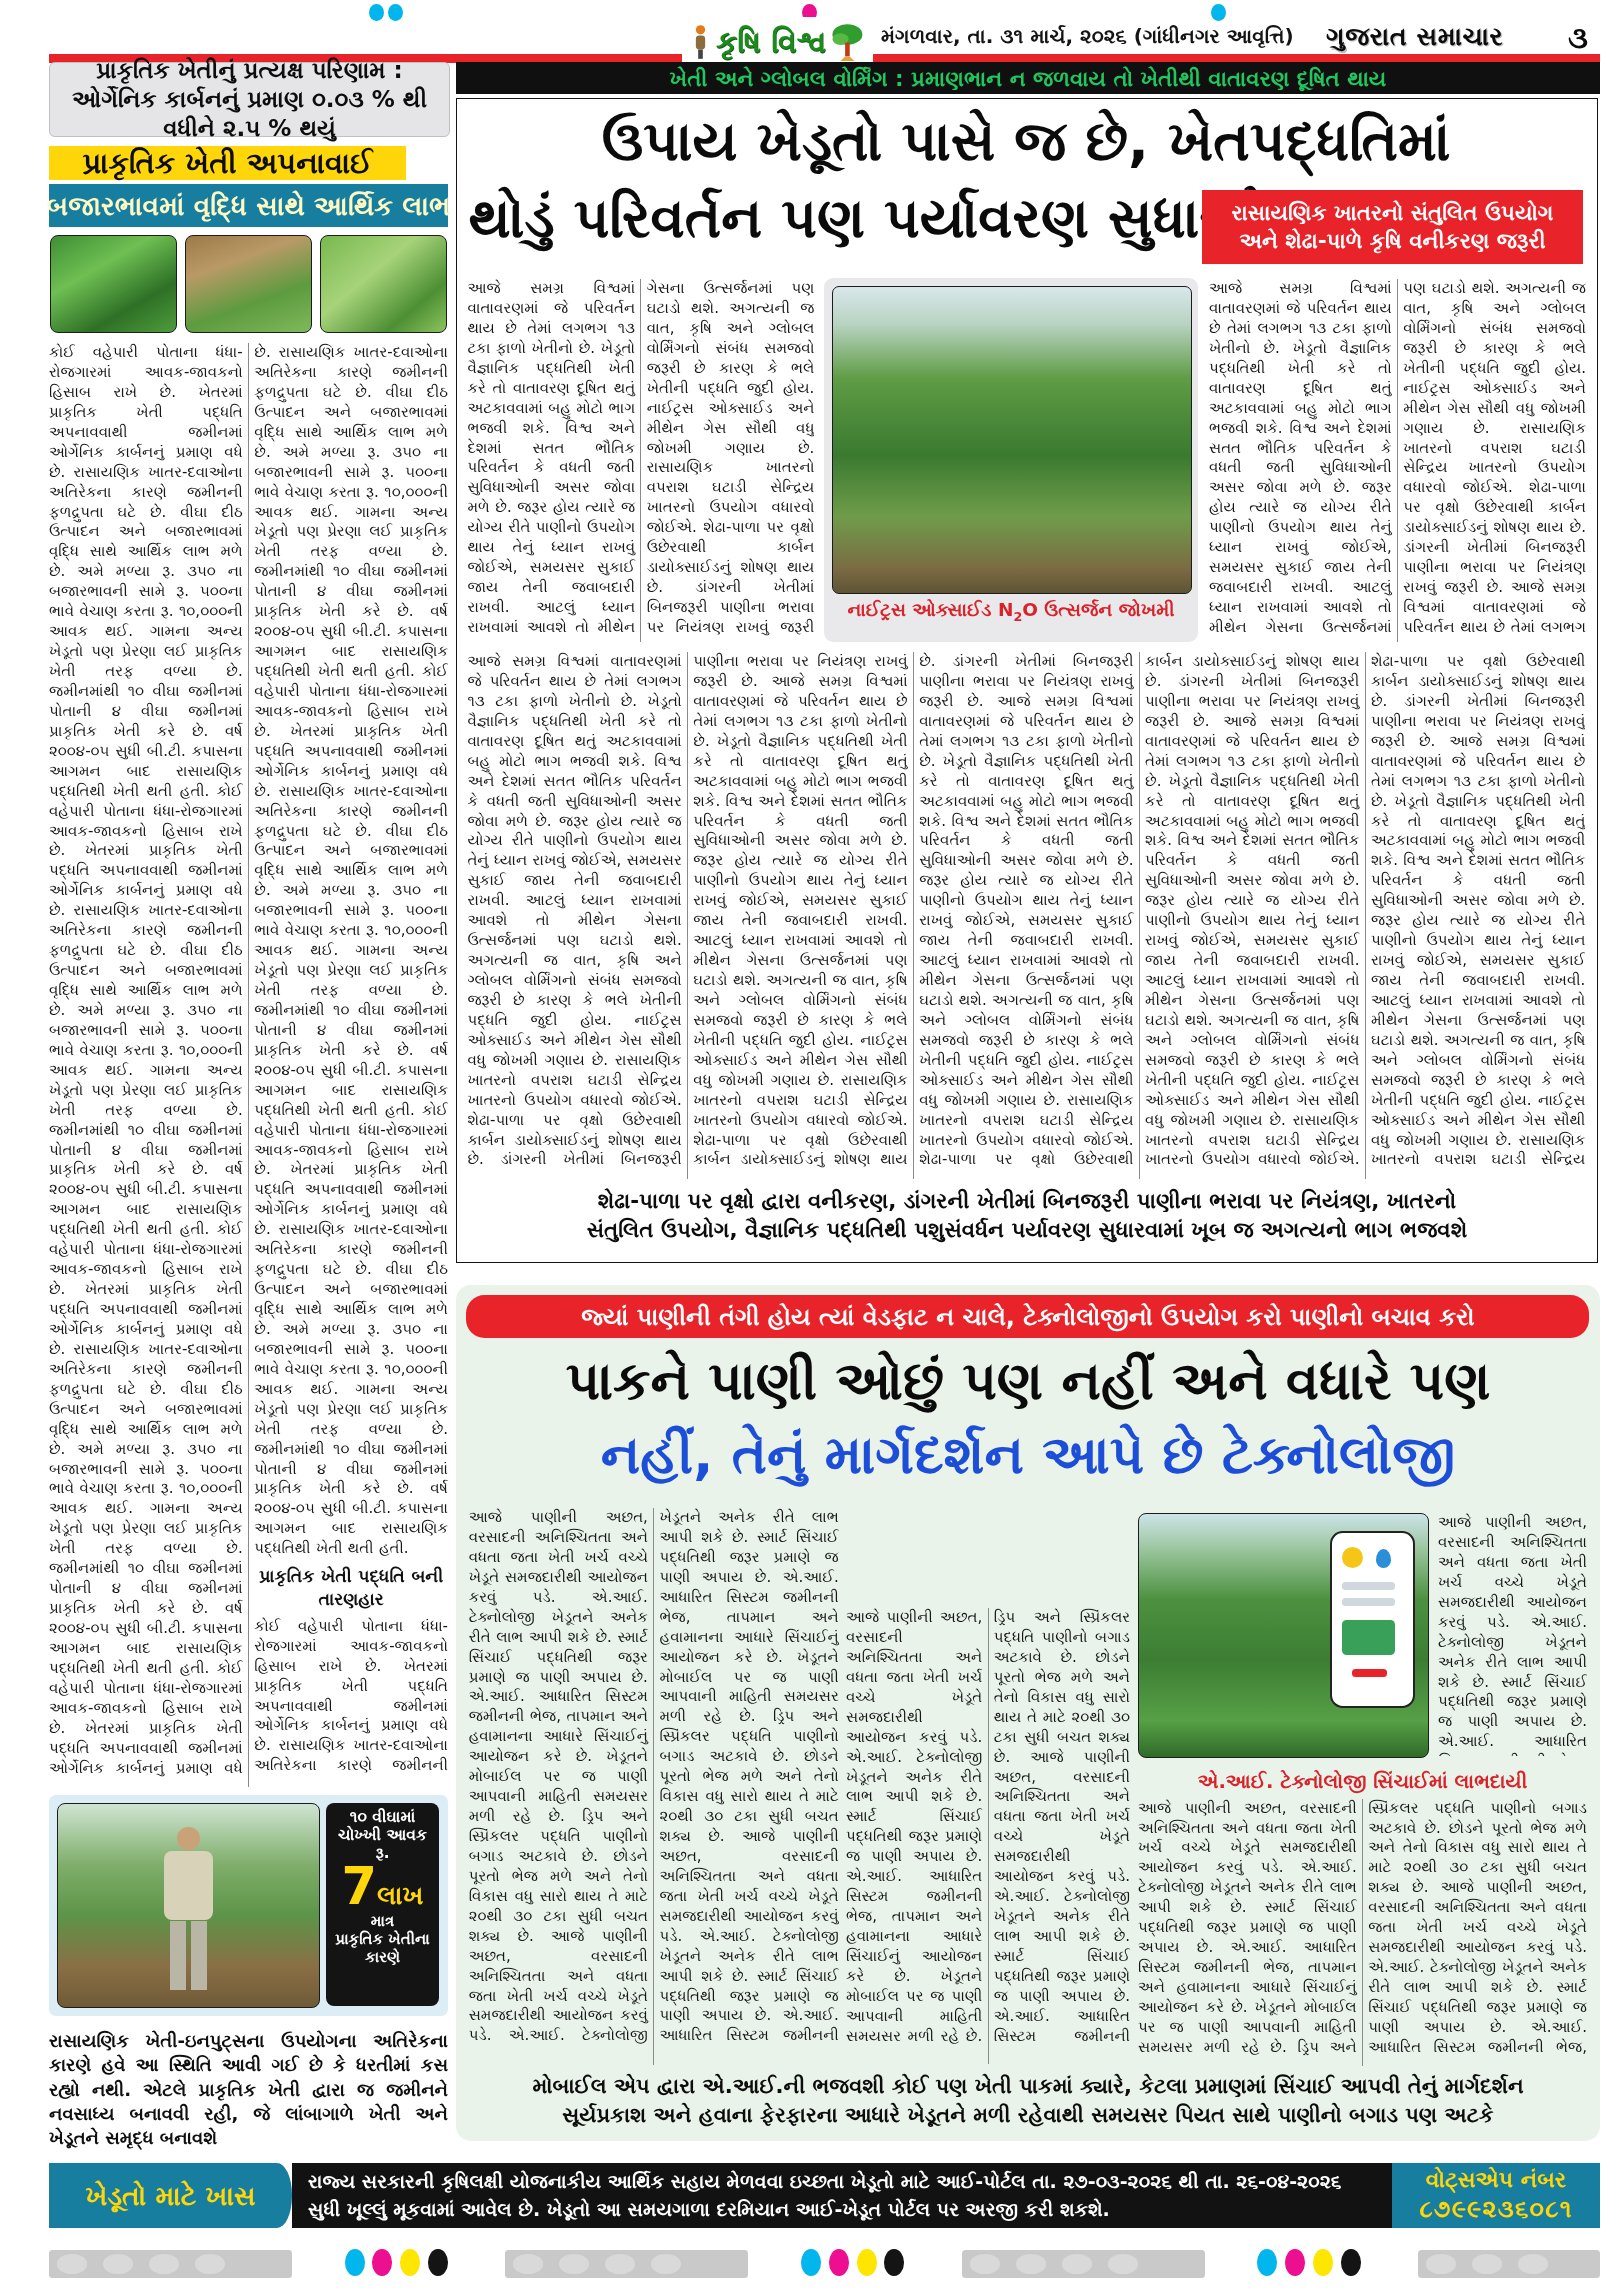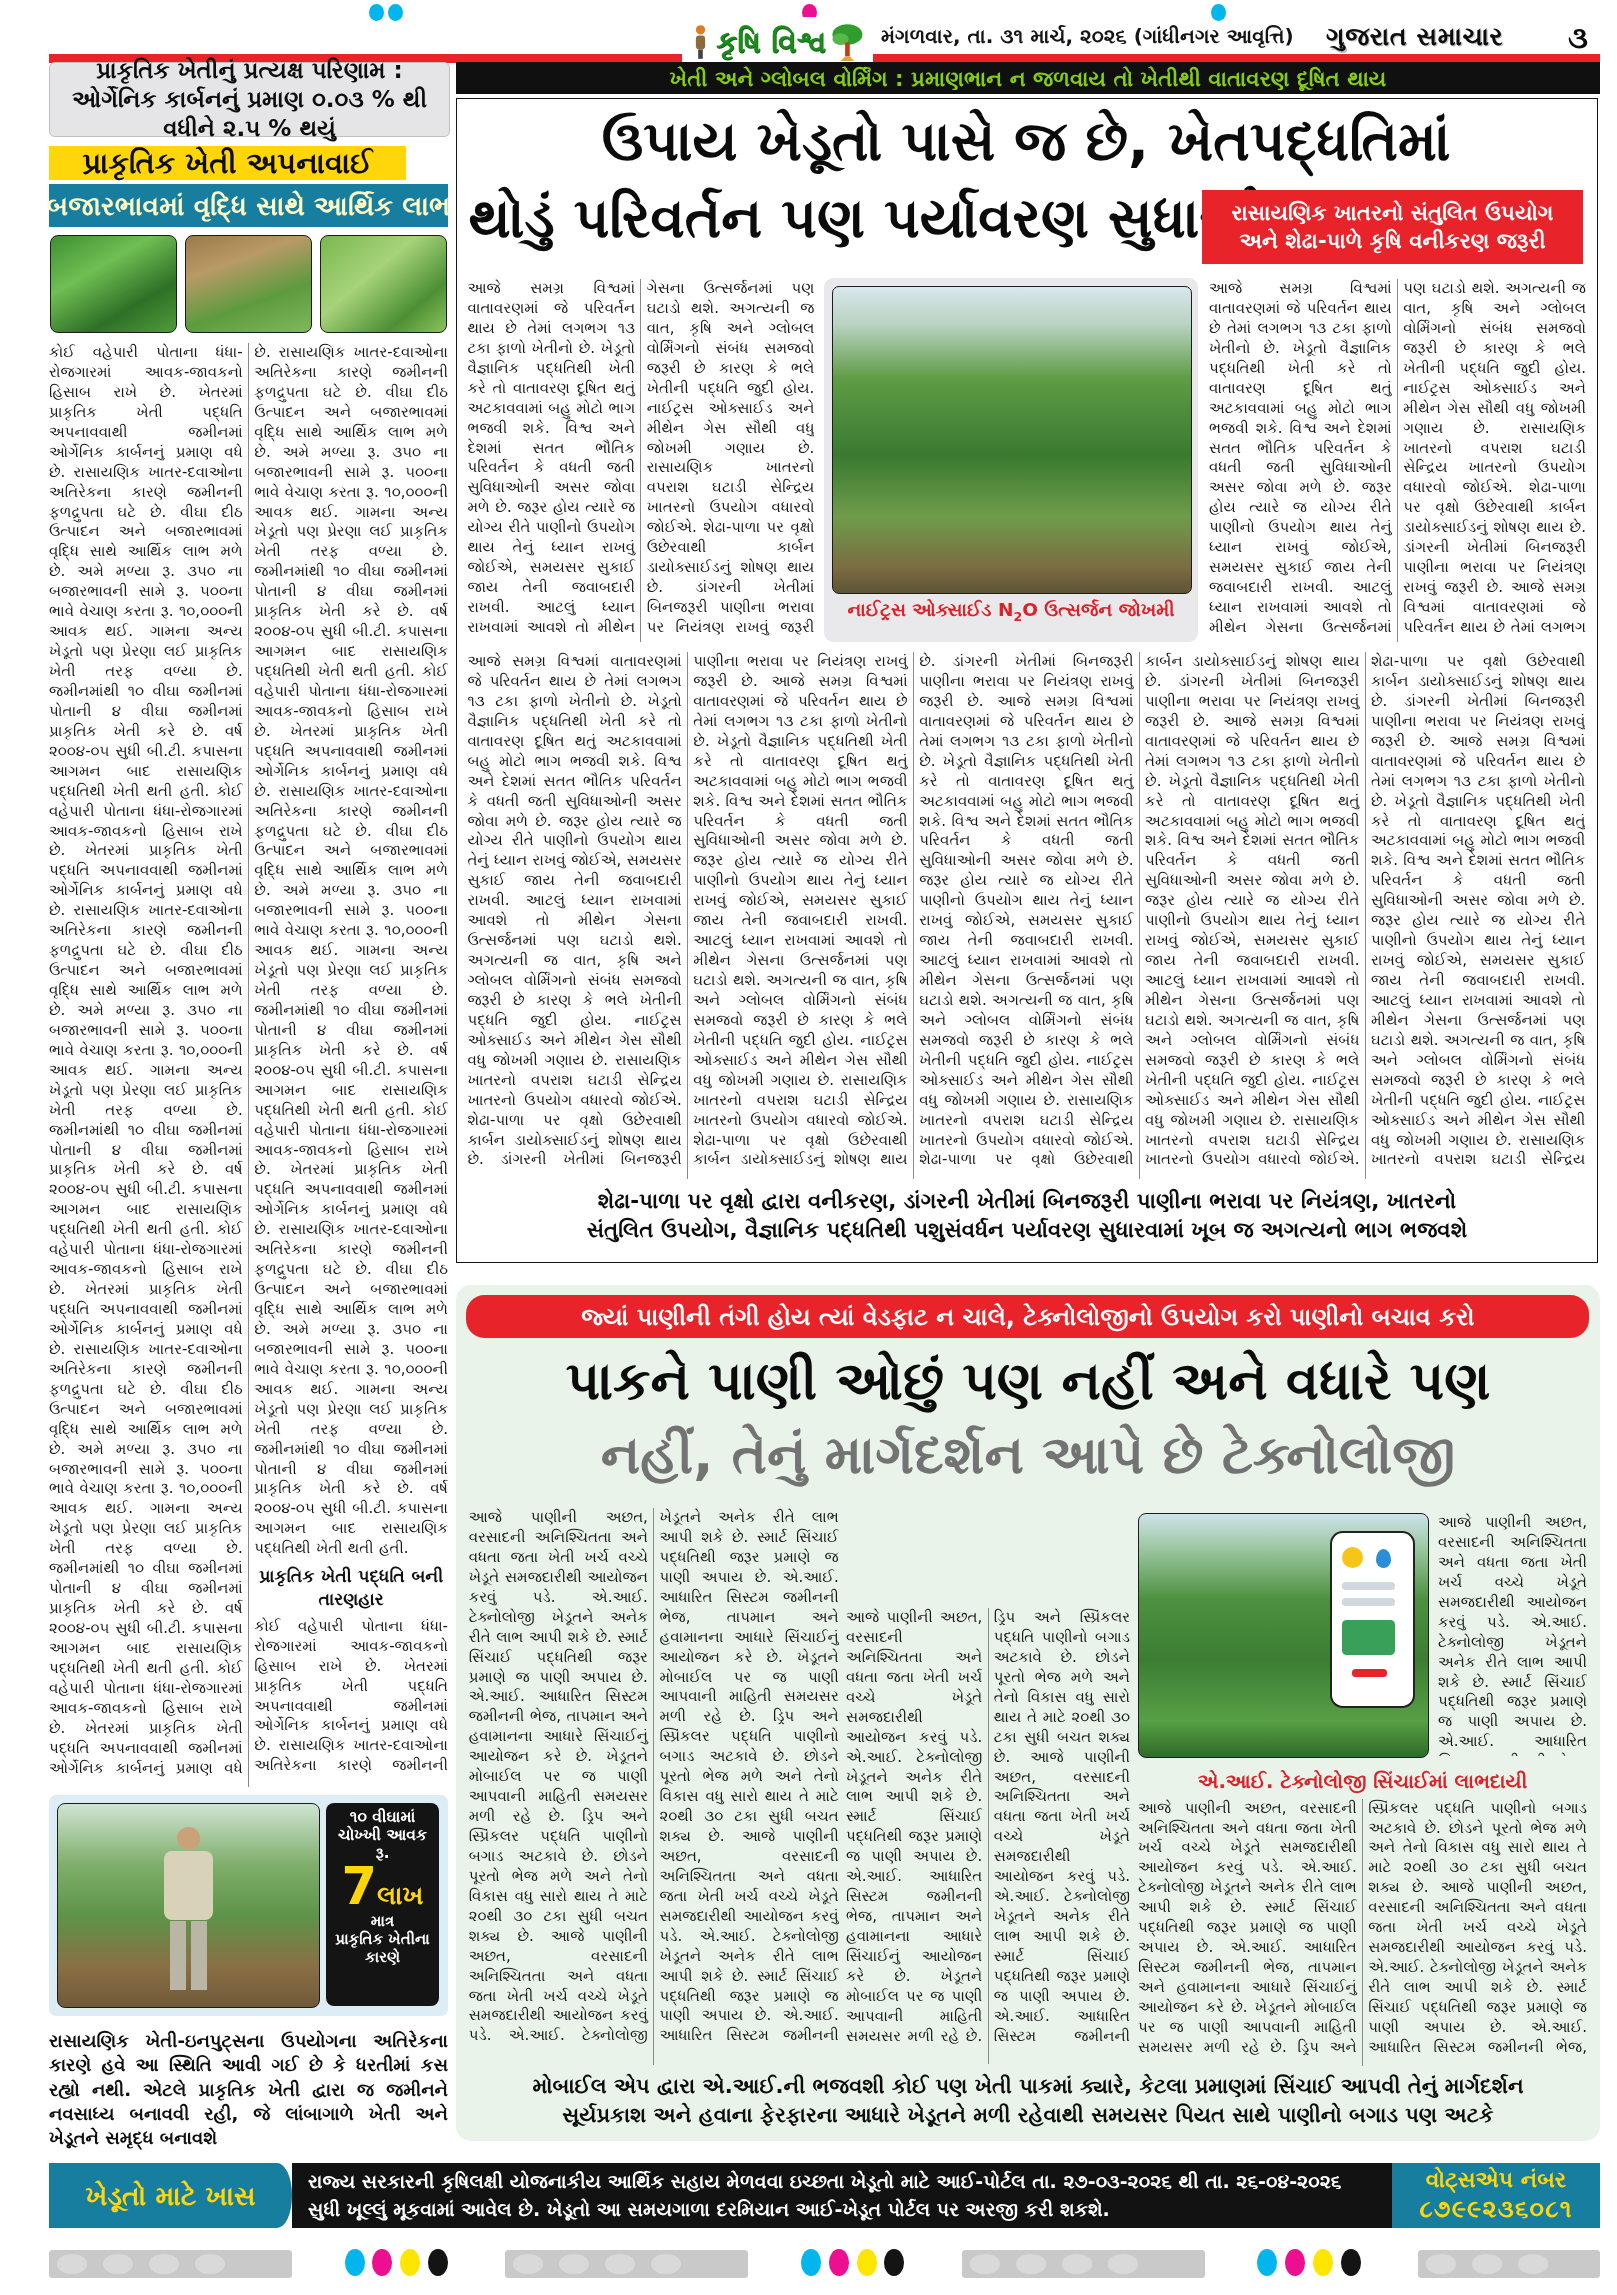--- a/index.html
+++ b/index.html
@@ -99,21 +99,21 @@
         <div style="font-size:15px;font-weight:bold;">કારણે</div>
       </div>
     </div>
 
     <div class="abs" style="left:0;top:1967px;width:399px;height:110px;font-size:18px;font-weight:bold;color:#0f0f0f;line-height:1.35;text-align:justify;">રાસાયણિક ખેતી-ઇનપુટ્સના ઉપયોગના અતિરેકના કારણે હવે આ સ્થિતિ આવી ગઈ છે કે ધરતીમાં કસ રહ્યો નથી. એટલે પ્રાકૃતિક ખેતી દ્વારા જ જમીનને નવસાધ્ય બનાવવી રહી, જે લાંબાગાળે ખેતી અને ખેડૂતને સમૃદ્ધ બનાવશે</div>
   </div>
 
   <div class="abs" style="left:456px;top:62px;width:1144px;height:1201px;">
 
     <div class="abs ctr" style="left:0;top:0;width:1144px;height:32px;background:#101010;">
-      <div style="font-size:21.4px;font-weight:bold;color:#84cc16;white-space:nowrap;">ખેતી અને ગ્લોબલ વોર્મિંગ : પ્રમાણભાન ન જળવાય તો ખેતીથી વાતાવરણ દૂષિત થાય</div>
+      <div style="font-size:21.4px;font-weight:bold;color:#22c55e;white-space:nowrap;">ખેતી અને ગ્લોબલ વોર્મિંગ : પ્રમાણભાન ન જળવાય તો ખેતીથી વાતાવરણ દૂષિત થાય</div>
     </div>
 
     <div class="abs" style="left:0;top:36px;width:1140px;height:1163px;border:1.7px solid #141414;background:#ffffff;">
 
       <div class="abs" style="left:11.6px;top:10.4px;width:1115px;text-align:center;font-size:55px;font-weight:bold;color:#0b0b0b;white-space:nowrap;">ઉપાય ખેડૂતો પાસે જ છે, ખેતપદ્ધતિમાં</div>
       <div class="abs" style="left:11.6px;top:87px;width:722px;text-align:center;font-size:55px;font-weight:bold;color:#0b0b0b;white-space:nowrap;">થોડું પરિવર્તન પણ પર્યાવરણ સુધારશે</div>
 
       <div class="abs ctr" style="left:745px;top:91px;width:381px;height:74px;background:#e8232a;">
         <div style="line-height:1.3;">
           <div style="font-size:21.4px;font-weight:bold;color:#ffffff;white-space:nowrap;">રાસાયણિક ખાતરનો સંતુલિત ઉપયોગ</div>
@@ -145,21 +145,21 @@
     </div>
   </div>
 
   <div class="abs" style="left:456px;top:1285px;width:1144px;height:856px;background:#e9f3ea;border-radius:15px;">
 
     <div class="abs ctr" style="left:10.4px;top:10.4px;width:1123px;height:43px;background:#e8232a;border-radius:18.5px;">
       <div style="font-size:24px;font-weight:bold;color:#ffffff;white-space:nowrap;">જ્યાં પાણીની તંગી હોય ત્યાં વેડફાટ ન ચાલે, ટેક્નોલોજીનો ઉપયોગ કરો પાણીનો બચાવ કરો</div>
     </div>
 
     <div class="abs" style="left:0;top:65px;width:1144px;text-align:center;font-size:53px;font-weight:bold;color:#0b0b0b;white-space:nowrap;">પાકને પાણી ઓછું પણ નહીં અને વધારે પણ</div>
-    <div class="abs" style="left:0;top:139px;width:1144px;text-align:center;font-size:53px;font-weight:bold;color:#737373;white-space:nowrap;">નહીં, તેનું માર્ગદર્શન આપે છે ટેક્નોલોજી</div>
+    <div class="abs" style="left:0;top:139px;width:1144px;text-align:center;font-size:53px;font-weight:bold;color:#1d4ed8;white-space:nowrap;">નહીં, તેનું માર્ગદર્શન આપે છે ટેક્નોલોજી</div>
 
     <div class="abs col cols2" style="left:12.7px;top:223px;width:370px;height:557px;">
       <span>આજે પાણીની અછત, વરસાદની અનિશ્ચિતતા અને વધતા જતા ખેતી ખર્ચ વચ્ચે ખેડૂતે સમજદારીથી આયોજન કરવું પડે. એ.આઈ. ટેક્નોલોજી ખેડૂતને અનેક રીતે લાભ આપી શકે છે. સ્માર્ટ સિંચાઈ પદ્ધતિથી જરૂર પ્રમાણે જ પાણી અપાય છે. એ.આઈ. આધારિત સિસ્ટમ જમીનની ભેજ, તાપમાન અને હવામાનના આધારે સિંચાઈનું આયોજન કરે છે. ખેડૂતને મોબાઈલ પર જ પાણી આપવાની માહિતી સમયસર મળી રહે છે. ડ્રિપ અને સ્પ્રિંકલર પદ્ધતિ પાણીનો બગાડ અટકાવે છે. છોડને પૂરતો ભેજ મળે અને તેનો વિકાસ વધુ સારો થાય તે માટે ૨૦થી ૩૦ ટકા સુધી બચત શક્ય છે. આજે પાણીની અછત, વરસાદની અનિશ્ચિતતા અને વધતા જતા ખેતી ખર્ચ વચ્ચે ખેડૂતે સમજદારીથી આયોજન કરવું પડે. એ.આઈ. ટેક્નોલોજી ખેડૂતને અનેક રીતે લાભ આપી શકે છે. સ્માર્ટ સિંચાઈ પદ્ધતિથી જરૂર પ્રમાણે જ પાણી અપાય છે. એ.આઈ. આધારિત સિસ્ટમ જમીનની ભેજ, તાપમાન અને હવામાનના આધારે સિંચાઈનું આયોજન કરે છે. ખેડૂતને મોબાઈલ પર જ પાણી આપવાની માહિતી સમયસર મળી રહે છે. ડ્રિપ અને સ્પ્રિંકલર પદ્ધતિ પાણીનો બગાડ અટકાવે છે. છોડને પૂરતો ભેજ મળે અને તેનો વિકાસ વધુ સારો થાય તે માટે ૨૦થી ૩૦ ટકા સુધી બચત શક્ય છે. આજે પાણીની અછત, વરસાદની અનિશ્ચિતતા અને વધતા જતા ખેતી ખર્ચ વચ્ચે ખેડૂતે સમજદારીથી આયોજન કરવું પડે. એ.આઈ. ટેક્નોલોજી ખેડૂતને અનેક રીતે લાભ આપી શકે છે. સ્માર્ટ સિંચાઈ પદ્ધતિથી જરૂર પ્રમાણે જ પાણી અપાય છે. એ.આઈ. આધારિત સિસ્ટમ જમીનની ભેજ, તાપમાન અને હવામાનના આધારે સિંચાઈનું આયોજન કરે છે. ખેડૂતને મોબાઈલ પર જ પાણી આપવાની માહિતી સમયસર મળી રહે છે. ડ્રિપ અને સ્પ્રિંકલર પદ્ધતિ પાણીનો બગાડ અટકાવે છે. છોડને પૂરતો ભેજ મળે અને તેનો વિકાસ વધુ સારો થાય તે માટે ૨૦થી ૩૦ ટકા સુધી બચત શક્ય છે. આજે પાણીની અછત, વરસાદની અનિશ્ચિતતા અને વધતા જતા ખેતી ખર્ચ વચ્ચે ખેડૂતે સમજદારીથી આયોજન કરવું પડે. એ.આઈ. ટેક્નોલોજી ખેડૂતને અનેક રીતે લાભ આપી શકે છે. સ્માર્ટ સિંચાઈ પદ્ધતિથી જરૂર પ્રમાણે જ પાણી અપાય છે. એ.આઈ. આધારિત સિસ્ટમ જમીનની ભેજ, તાપમાન અને હવામાનના આધારે સિંચાઈનું આયોજન કરે છે. ખેડૂતને મોબાઈલ પર જ પાણી આપવાની માહિતી સમયસર મળી રહે છે. ડ્રિપ અને સ્પ્રિંકલર પદ્ધતિ પાણીનો બગાડ અટકાવે છે. છોડને પૂરતો ભેજ મળે અને તેનો વિકાસ વધુ સારો થાય તે માટે ૨૦થી ૩૦ ટકા સુધી બચત શક્ય છે. આજે પાણીની અછત, વરસાદની અનિશ્ચિતતા અને વધતા જતા ખેતી ખર્ચ વચ્ચે ખેડૂતે સમજદારીથી આયોજન કરવું પડે. એ.આઈ. ટેક્નોલોજી ખેડૂતને અનેક રીતે લાભ આપી શકે છે. સ્માર્ટ સિંચાઈ પદ્ધતિથી જરૂર પ્રમાણે જ પાણી અપાય છે. એ.આઈ. આધારિત સિસ્ટમ જમીનની ભેજ, તાપમાન અને હવામાનના આધારે સિંચાઈનું આયોજન કરે છે. ખેડૂતને મોબાઈલ પર જ પાણી આપવાની માહિતી સમયસર મળી રહે છે. ડ્રિપ અને સ્પ્રિંકલર પદ્ધતિ પાણીનો બગાડ અટકાવે છે. છોડને પૂરતો ભેજ મળે અને તેનો વિકાસ વધુ સારો થાય તે માટે ૨૦થી ૩૦ ટકા સુધી બચત શક્ય છે. આજે પાણીની અછત, વરસાદની અનિશ્ચિતતા અને વધતા જતા ખેતી ખર્ચ વચ્ચે ખેડૂતે સમજદારીથી આયોજન કરવું પડે. એ.આઈ. ટેક્નોલોજી ખેડૂતને અનેક રીતે લાભ આપી શકે છે. સ્માર્ટ સિંચાઈ પદ્ધતિથી જરૂર પ્રમાણે જ પાણી અપાય છે. એ.આઈ. આધારિત સિસ્ટમ જમીનની ભેજ, તાપમાન અને હવામાનના આધારે સિંચાઈનું આયોજન કરે છે. ખેડૂતને મોબાઈલ પર જ પાણી આપવાની માહિતી સમયસર મળી રહે છે. ડ્રિપ અને સ્પ્રિંકલર પદ્ધતિ પાણીનો બગાડ અટકાવે છે. છોડને પૂરતો ભેજ મળે અને તેનો વિકાસ વધુ સારો થાય તે માટે ૨૦થી ૩૦ ટકા સુધી બચત શક્ય છે.</span>
     </div>
 
 
     <div class="abs photo" style="left:682px;top:228px;width:289px;height:243px;background:linear-gradient(180deg,#cde3e9 0%,#9cc7a0 14%,#4d9140 35%,#3c7d33 60%,#57a046 85%,#2f6b28 100%);">
       <div class="abs" style="left:191px;top:17.3px;width:81px;height:173px;background:#ffffff;border:2.3px solid #222;border-radius:12.7px;">
         <div style="position:absolute;left:10.4px;top:14px;width:21px;height:21px;border-radius:50%;background:#f5c518;"></div>
         <div style="position:absolute;left:44px;top:16px;width:15px;height:18.5px;border-radius:50% 50% 50% 50%/60% 60% 40% 40%;background:#2b8fd8;"></div>

